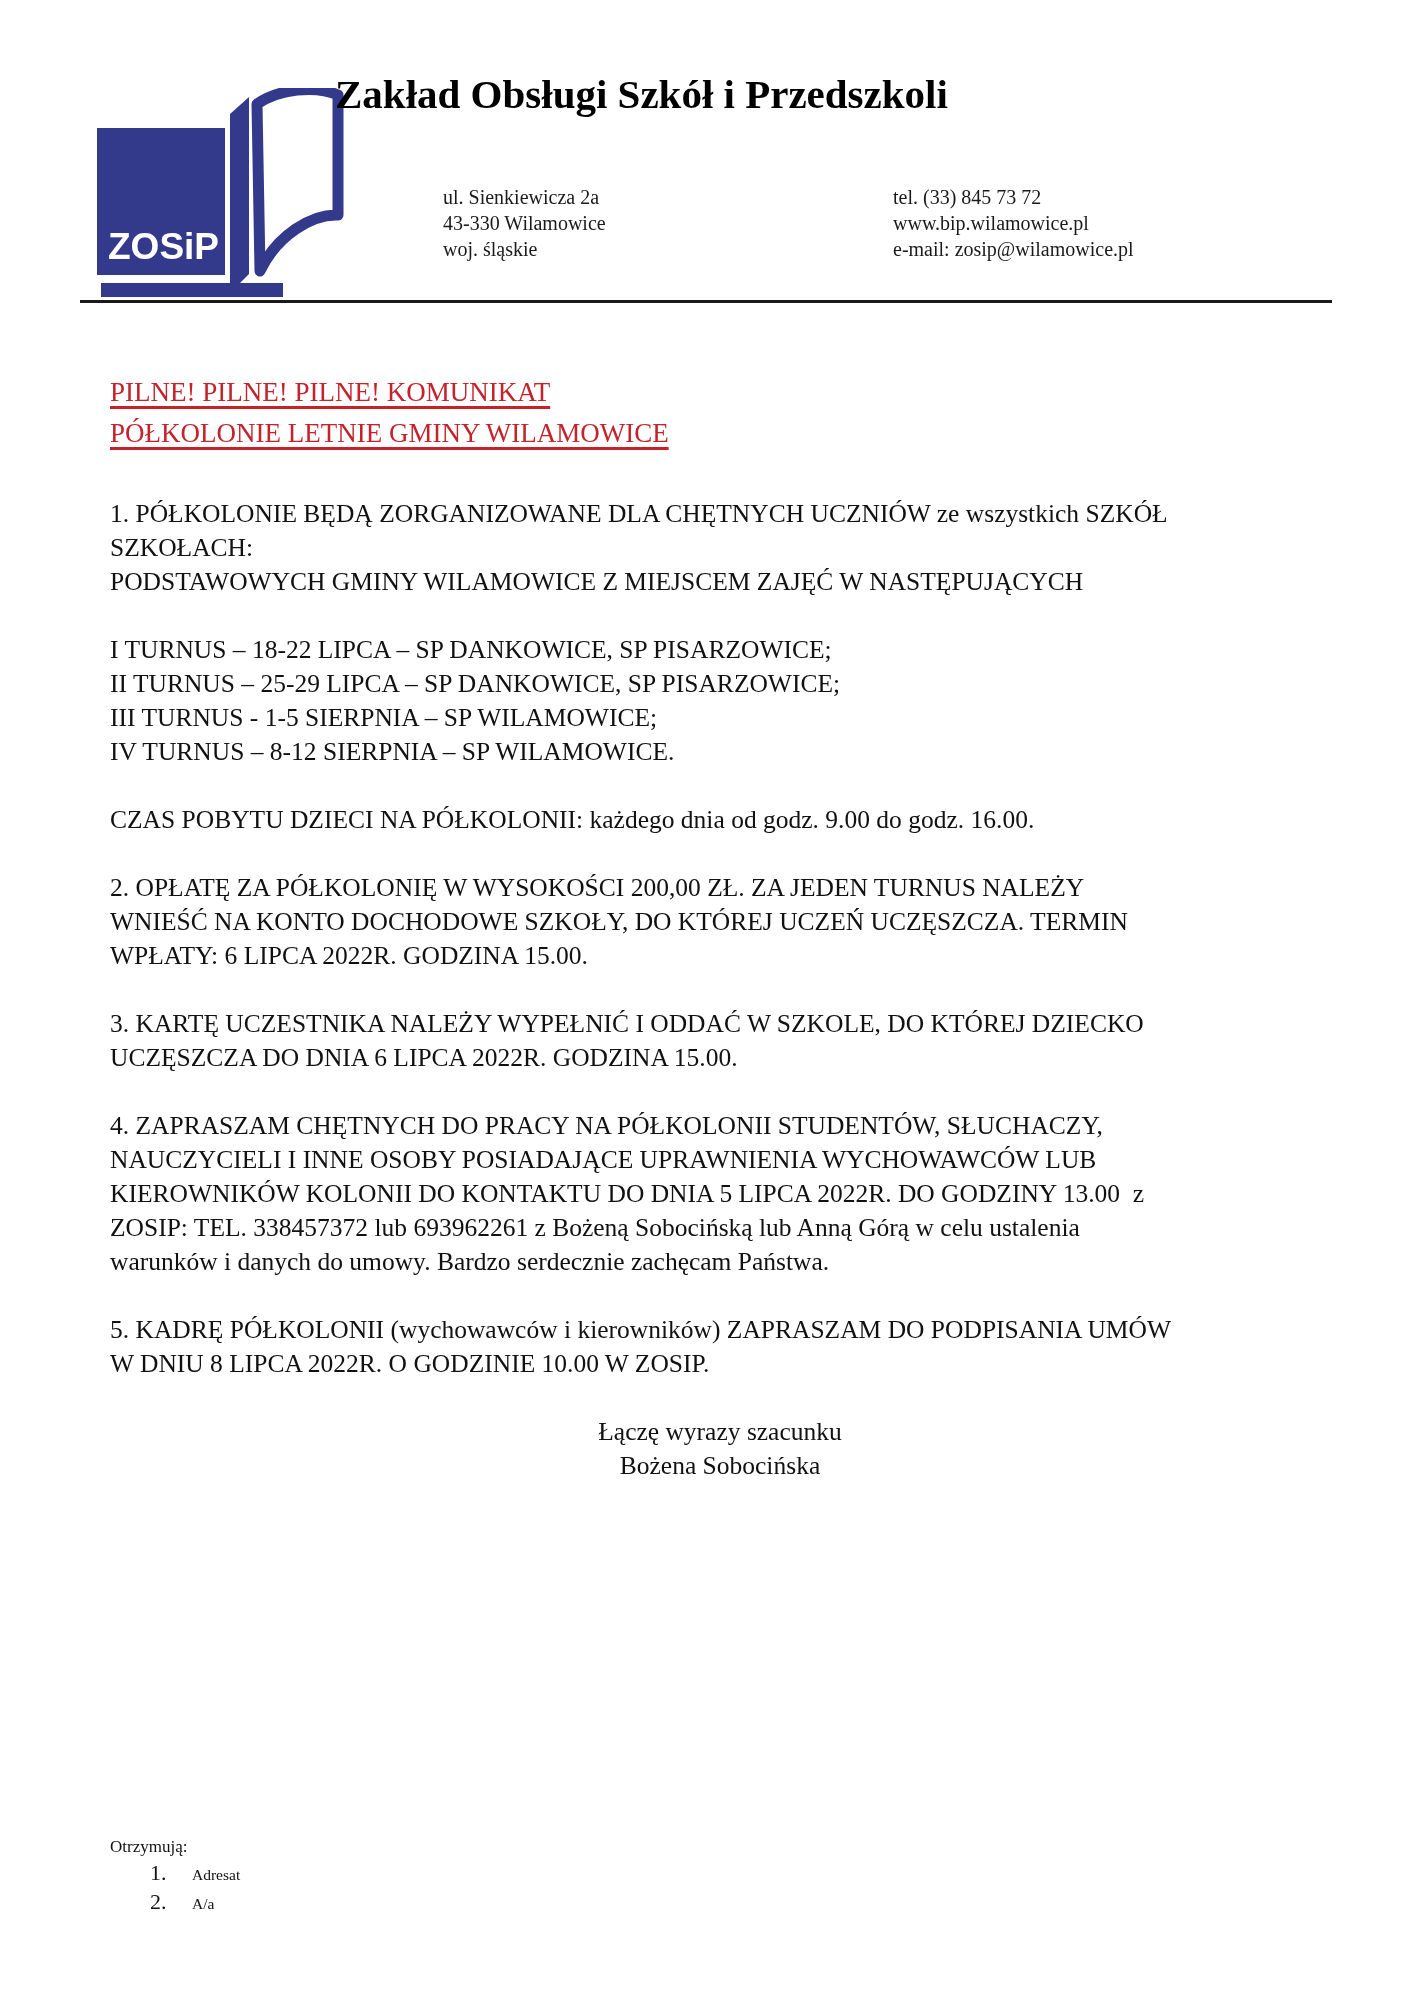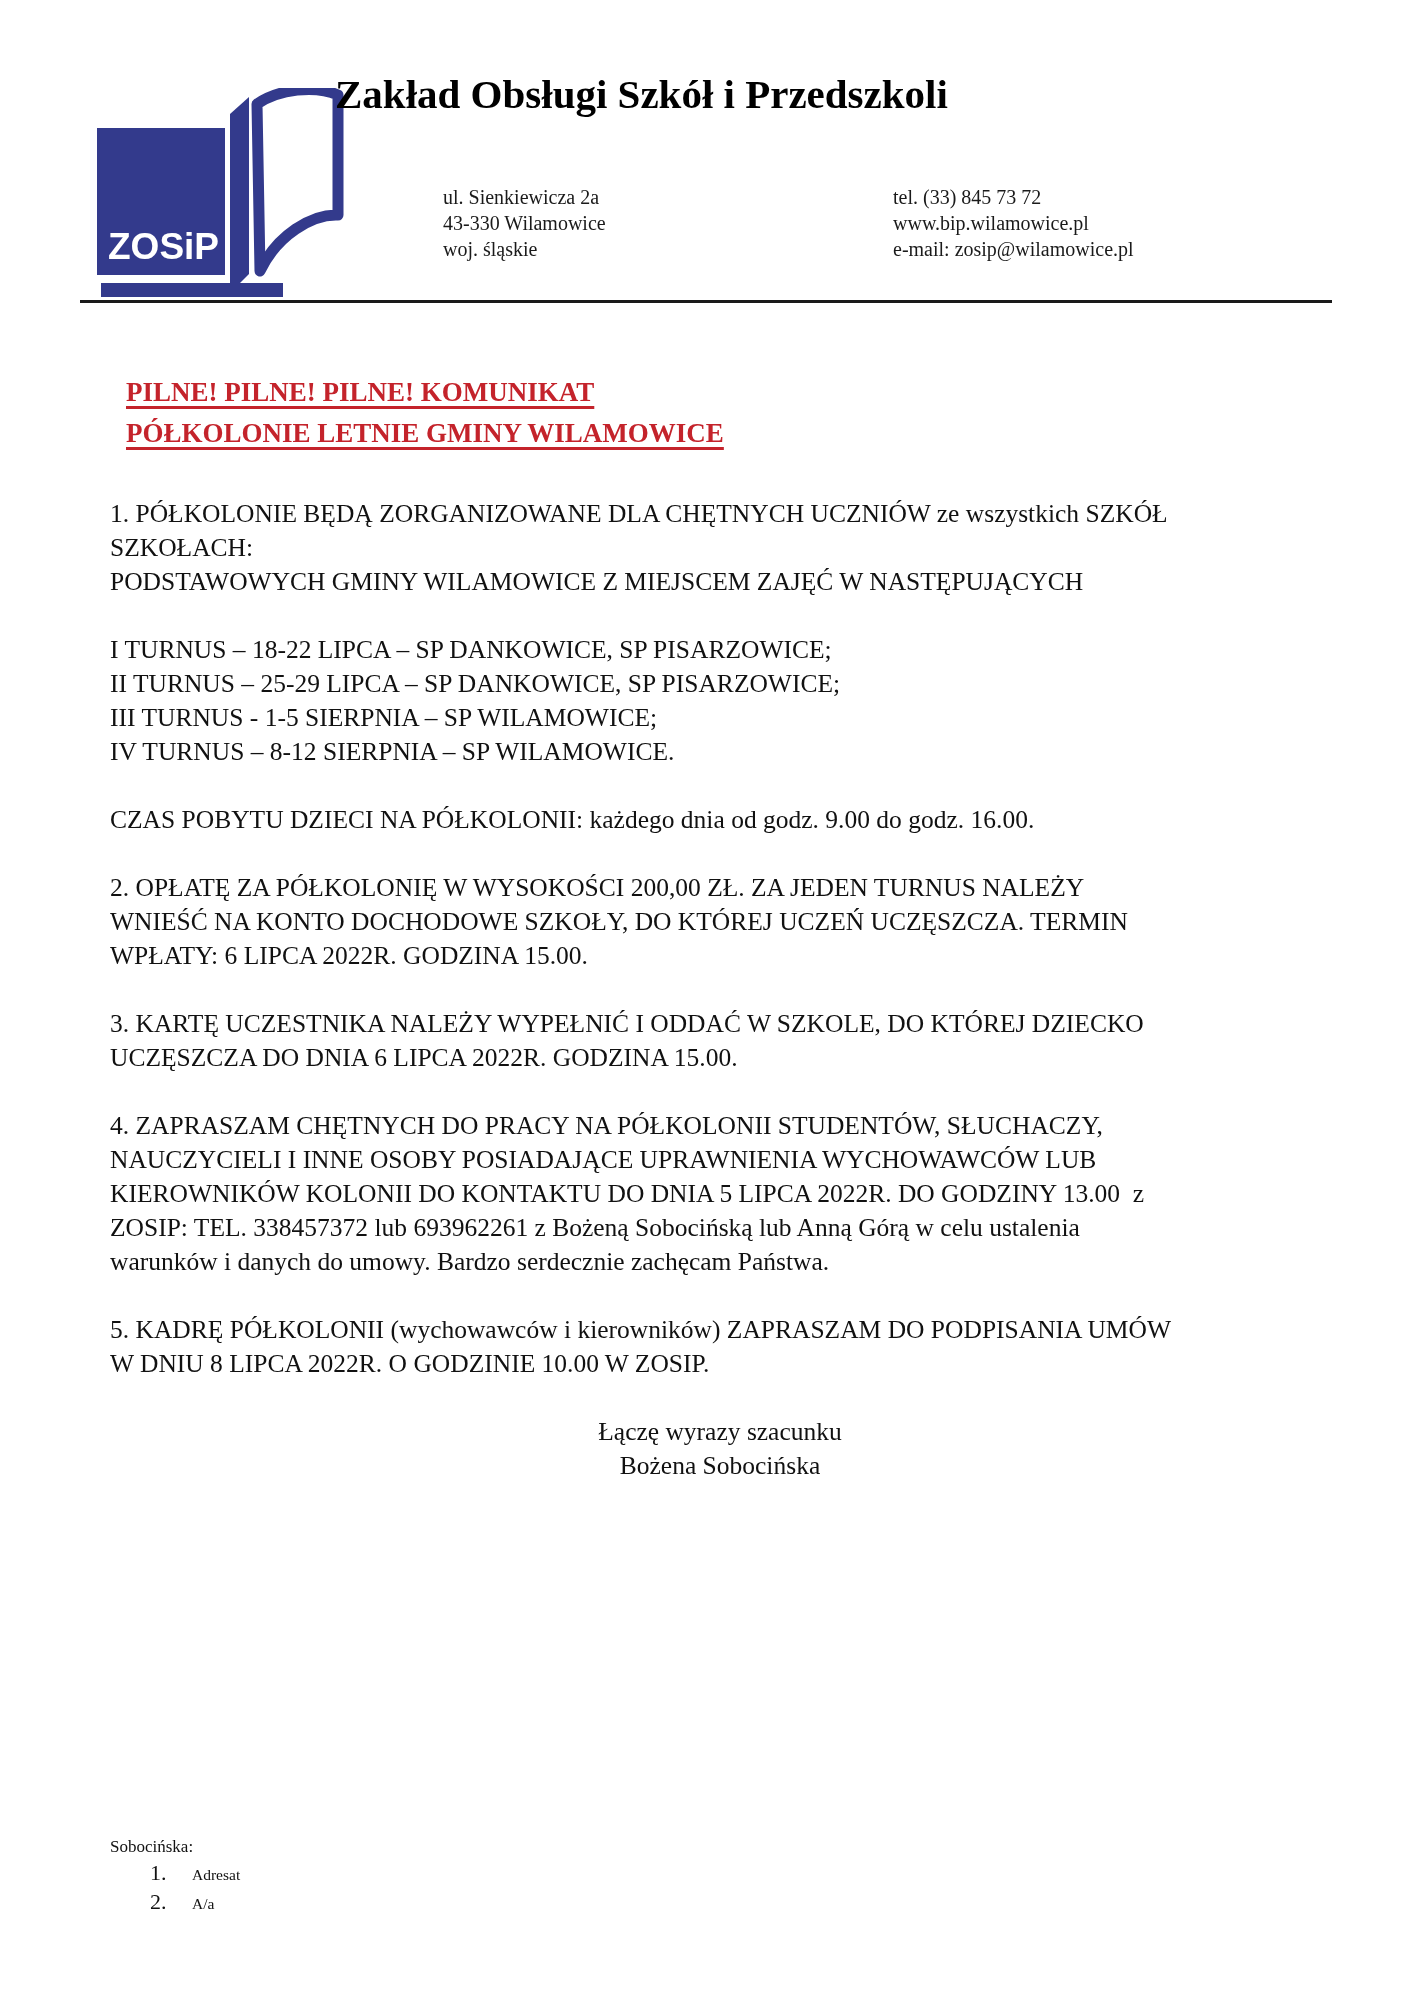--- a/index.html
+++ b/index.html
@@ -28,22 +28,22 @@
   .rule{
     position:absolute;left:80px;top:300px;width:1252px;height:3px;
     background:#1a1a1a;
   }
   
   .content{
     position:absolute;left:110px;top:372px;width:1220px;
     font-size:25.5px;line-height:34px;
   }
   .alert-heading{
-    margin:0 0 43px 16px;
-    font-size:27px;line-height:41px;font-weight:bold;
+    margin:0 0 43px 0;
+    font-size:27px;line-height:41px;font-weight:normal;
     color:#c4232b;
   }
   .alert-heading .hl{
     text-decoration:underline;
     text-decoration-thickness:3px;
     text-underline-offset:5px;
   }
   .block{margin:0 0 34px 0;font-family:Liberation Serif, serif;}
   .line{white-space:pre;}
   .closing{margin:0;text-align:center;}
@@ -138,21 +138,21 @@
     </div>
 
     <div class="closing">
       <div class="line">Łączę wyrazy szacunku</div>
       <div class="line">Bożena Sobocińska</div>
     </div>
 
   </div>
 
   <div class="footer">
-    <div class="footer-label">Sobocińska:</div>
+    <div class="footer-label">Otrzymują:</div>
     <div class="footer-item">
       <span class="footer-num">1.</span>
       <span class="footer-item-label">Adresat</span>
     </div>
     <div class="footer-item">
       <span class="footer-num">2.</span>
       <span class="footer-item-label">A/a</span>
     </div>
   </div>
 

